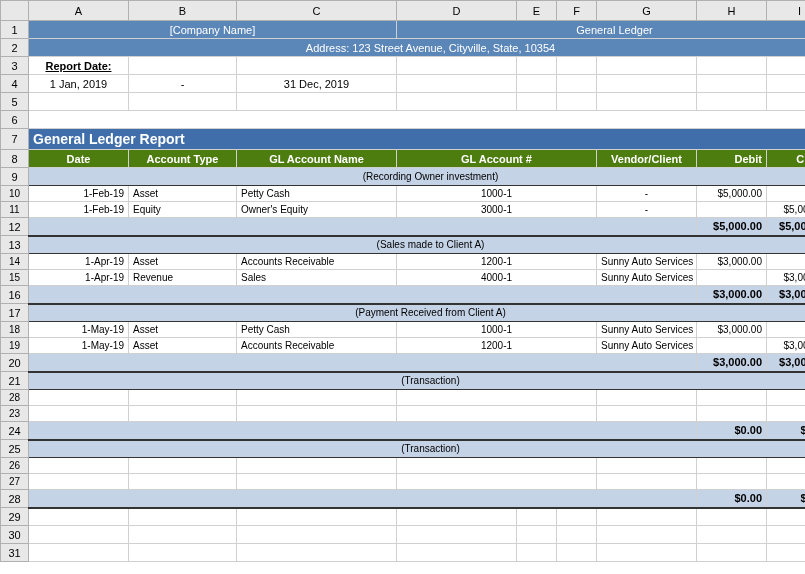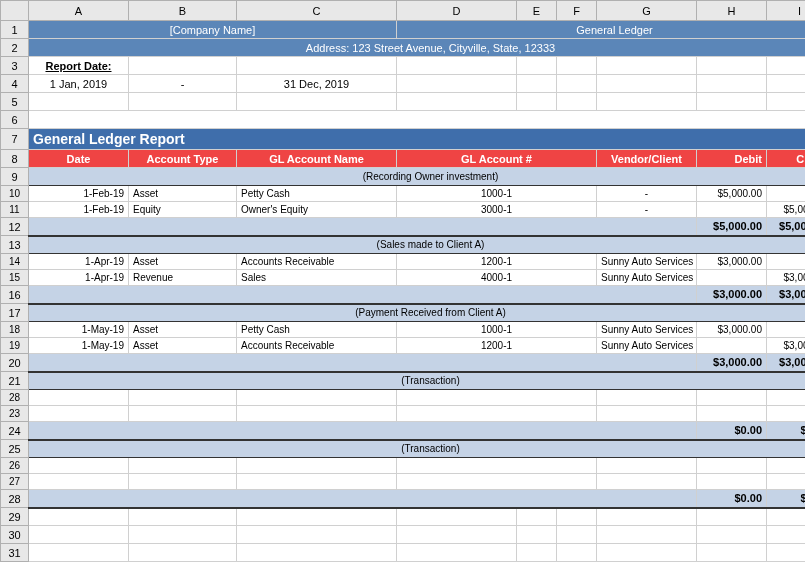--- a/index.html
+++ b/index.html
@@ -46,21 +46,21 @@
   .bold { font-weight: bold; text-decoration: underline; }
   .center { text-align: center; }
   .right { text-align: right; }
   .heading-bar {
     background: #3f6eab;
     color: #fff;
     font-weight: bold;
     font-size: 14px;
   }
   .colheader {
-    background: #ef4444;
+    background: #4d7c0f;
     color: #fff;
     font-weight: bold;
     text-align: center;
     font-size: 11px;
     margin-top: 25px;
   }
   .section {
     background: #c5d3e6;
     text-align: center;
     font-size: 10px;
@@ -107,21 +107,21 @@
           <th>H</th>
           <th>I</th>
         </tr>
         <tr>
           <td class="rownum">1</td>
           <td colspan="3" class="banner company">[Company Name]</td>
           <td colspan="6" class="banner gl">General Ledger</td>
         </tr>
         <tr>
           <td class="rownum">2</td>
-          <td colspan="9" class="banner addr"><span>Address:</span> <span>123 Street Avenue, Cityville, State, 12333</span></td>
+          <td colspan="9" class="banner addr"><span>Address:</span> <span>123 Street Avenue, Cityville, State, 10354</span></td>
         </tr>
         <tr>
           <td class="rownum">3</td>
           <td class="bold center">Report Date:</td>
           <td></td>
           <td></td>
           <td></td>
           <td></td>
           <td></td>
           <td></td>

